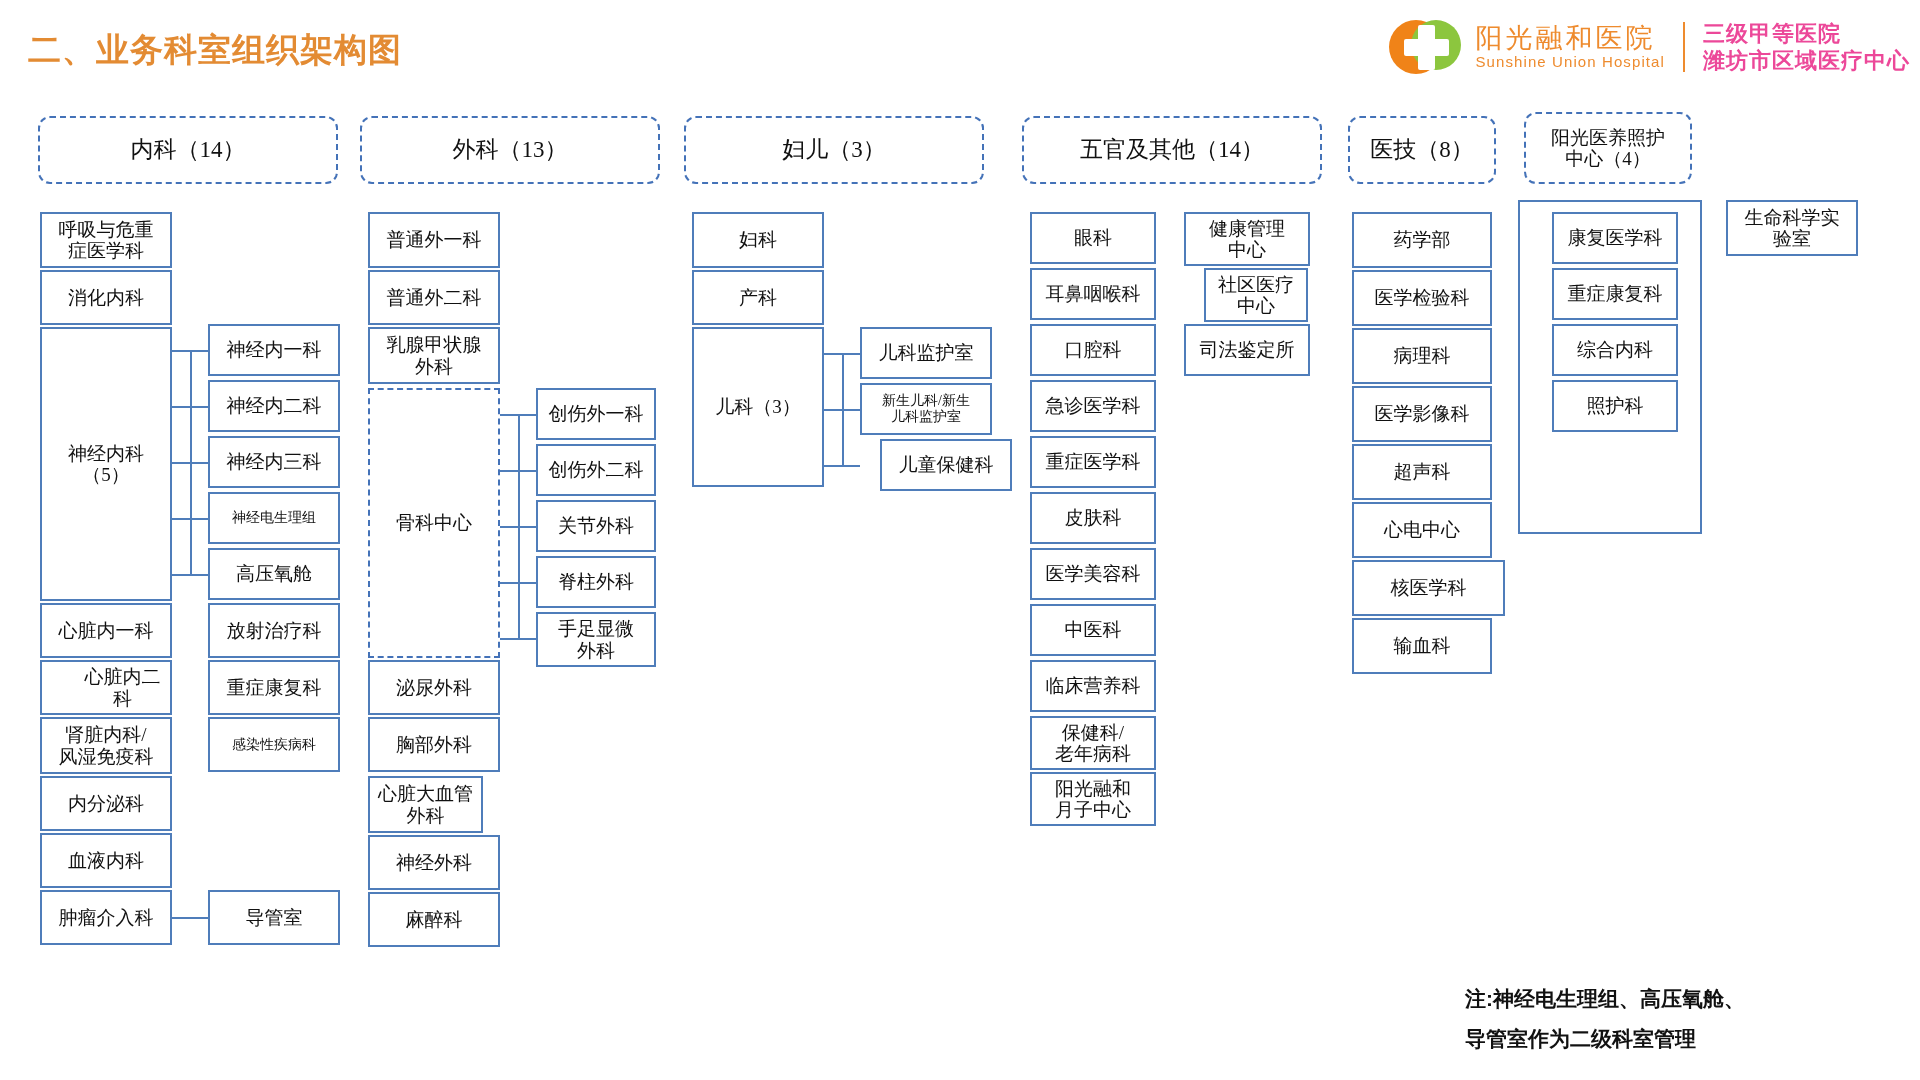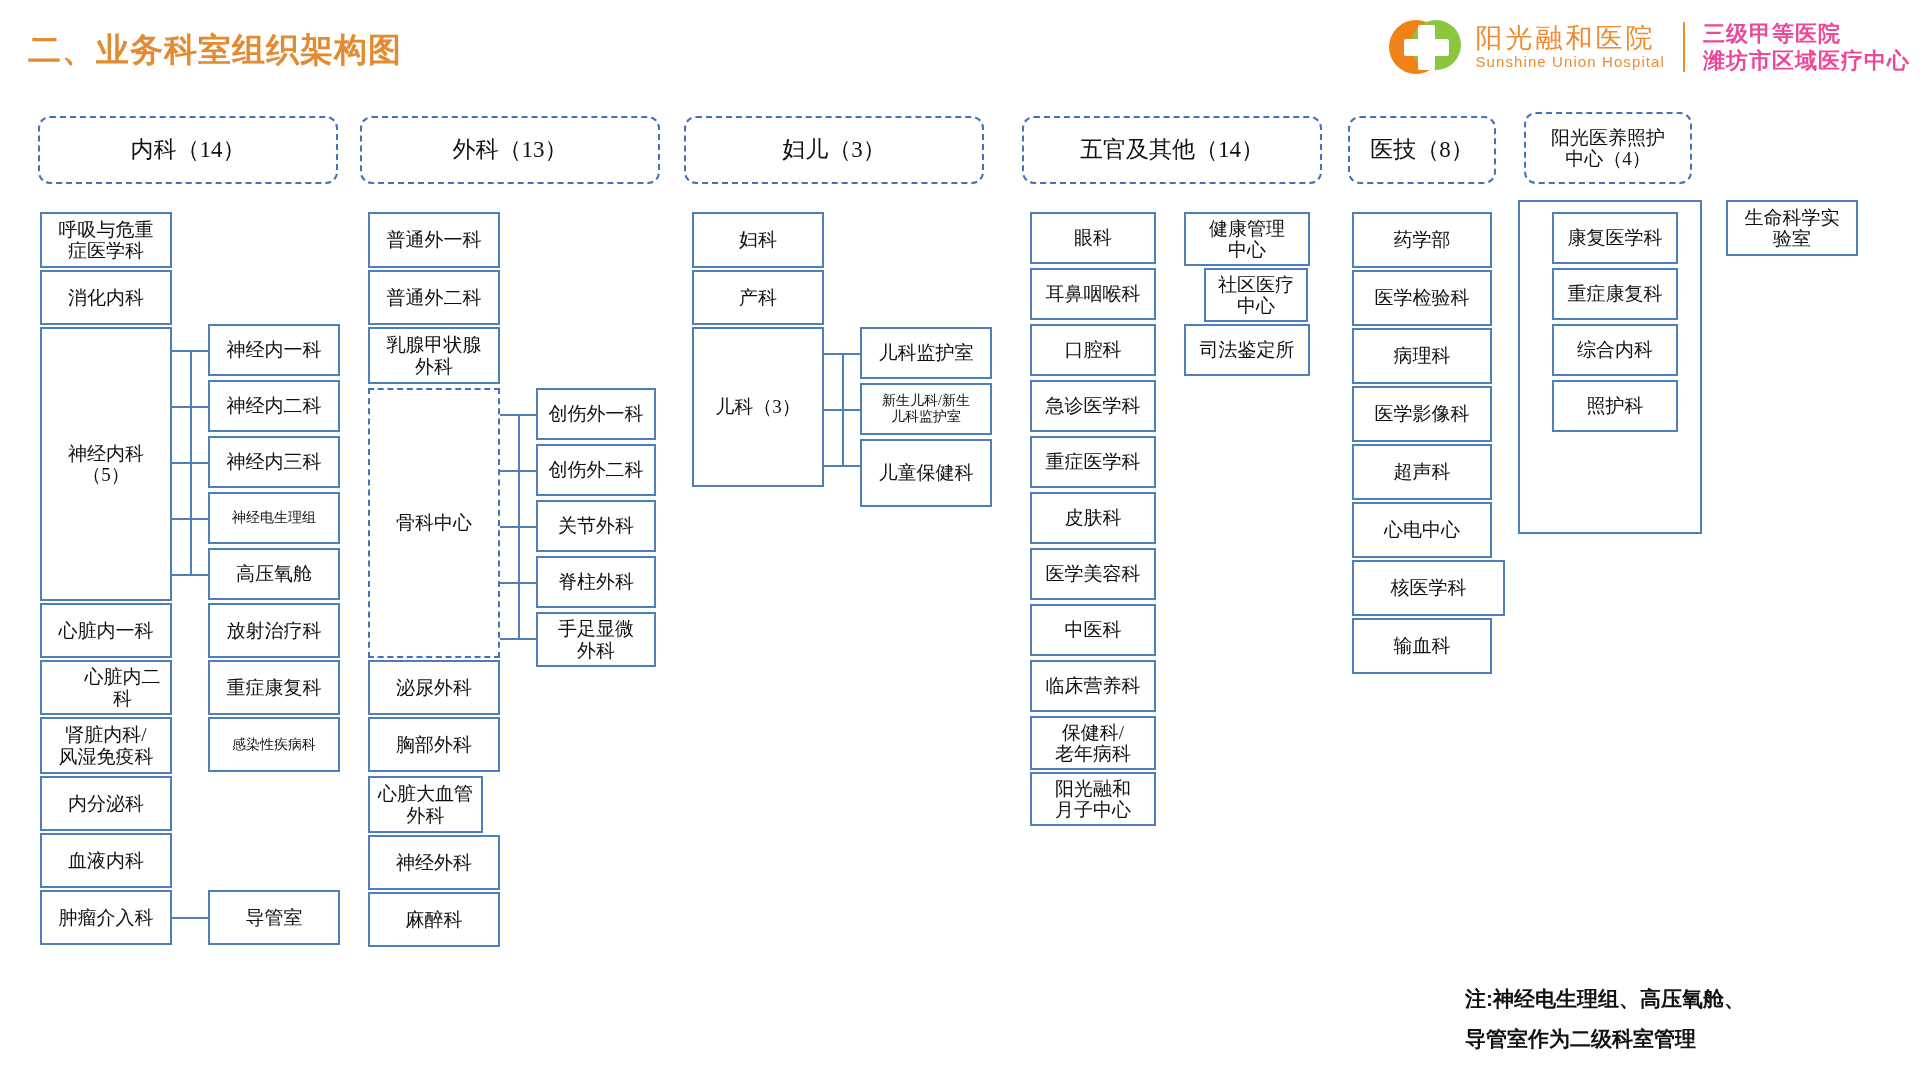--- a/index.html
+++ b/index.html
@@ -181,21 +181,21 @@
 
   <div class="node dashed" style="left:684px; top:116px; width:300px; height:68px;">妇儿（3）</div>
 
   <div class="node" style="left:692px; top:212px; width:132px; height:56px;">妇科</div>
   <div class="node" style="left:692px; top:270px; width:132px; height:55px;">产科</div>
   <div class="node tall-label" style="left:692px; top:327px; width:132px; height:160px;">儿科（3）</div>
 
   <div class="node" style="left:860px; top:327px; width:132px; height:52px;">儿科监护室</div>
   <div class="node small" style="left:860px; top:383px; width:132px; height:52px; white-space:pre-line;">新生儿科/新生
 儿科监护室</div>
-  <div class="node" style="left:860px; top:439px; width:132px; height:68px;text-align:center;">儿童保健科</div>
+  <div class="node" style="left:880px; top:439px; width:132px; height:52px;text-align:center;">儿童保健科</div>
 
   <div class="ln h" style="left:824px; top:353px; width:36px;"></div>
   <div class="ln h" style="left:824px; top:409px; width:36px;"></div>
   <div class="ln h" style="left:824px; top:465px; width:36px;"></div>
   <div class="ln v" style="left:842px; top:353px; height:114px;"></div>
 
   <div class="node dashed" style="left:1022px; top:116px; width:300px; height:68px;">五官及其他（14）</div>
 
   <div class="node" style="left:1030px; top:212px; width:126px; height:52px;">眼科</div>
   <div class="node" style="left:1030px; top:268px; width:126px; height:52px;">耳鼻咽喉科</div>

